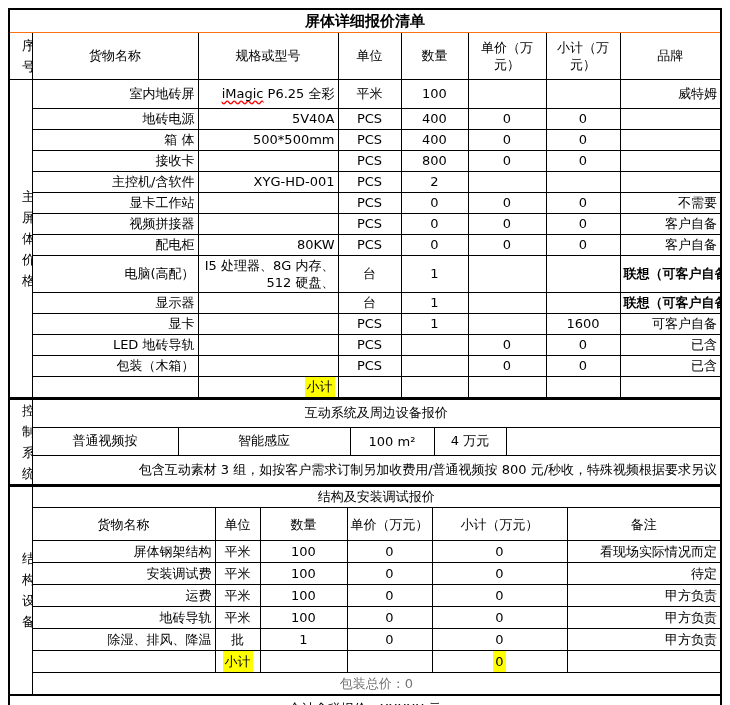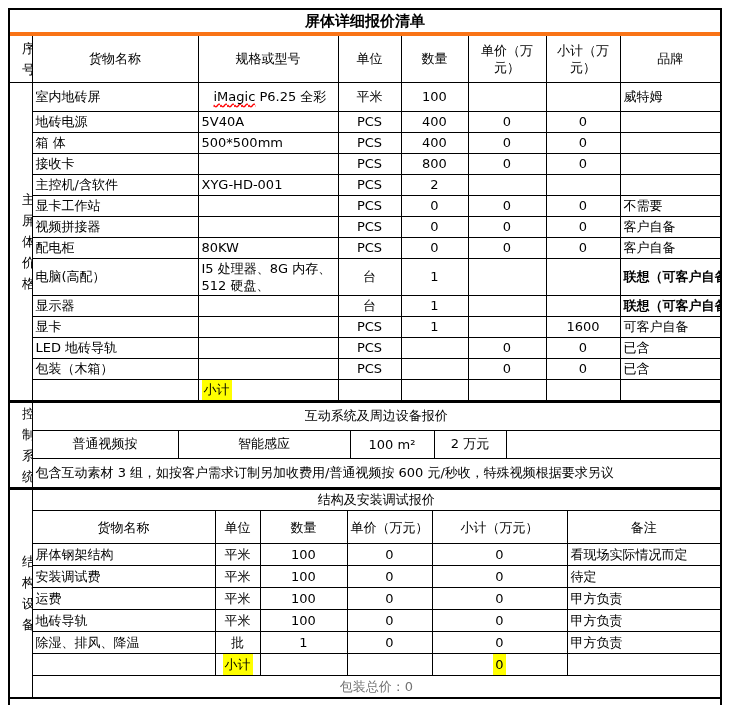--- a/index.html
+++ b/index.html
@@ -1,26 +1,26 @@
 <!DOCTYPE html>
 <html><head>
 <meta charset="utf-8">
 <style>
   html,body{margin:0;padding:0;background:#fff;width:730px;height:705px;overflow:hidden;}
   body{font-family:"DejaVu Sans","Liberation Sans",sans-serif;color:#000;}
   .sheet{box-sizing:border-box;width:714px;margin:8px 0 0 8px;border:2px solid #000;background:#fff;}
-  .title-bar{height:22px;line-height:22px;text-align:center;font-weight:bold;font-size:15px;border-bottom:4px solid #f97316;}
+  .title-bar{height:22px;line-height:22px;text-align:center;font-weight:bold;font-size:15px;border-bottom:1px solid #f97316;}
   table{border-collapse:collapse;table-layout:fixed;width:710px;}
   td{border:1px solid #000;font-size:13px;padding:0 3px;overflow:hidden;white-space:nowrap;vertical-align:middle;box-sizing:border-box;}
   tr:first-child td{border-top:none;}
   td:first-child{border-left:none;}
   td:last-child{border-right:none;}
   .sec{border-top:2px solid #000;}
   .c{text-align:center;padding:0 1px;}
-  .left{text-align:left;}
+  .left{text-align:right;}
   .hd{text-align:center;white-space:normal;line-height:17px;}
   .vlabel{text-align:center;padding:0 12px;white-space:normal;word-break:break-all;line-height:21px;font-size:13px;}
   .wrap{white-space:normal;line-height:17px;}
   .bold{font-weight:bold;}
   .wavy{text-decoration:underline wavy #ff0000;text-decoration-skip-ink:none;text-underline-offset:2px;margin-left:12px;}
   .hl{background:#ffff00;padding:16px 2px;}
   .red{color:#737373;}
   .h46{height:46px}.h29{height:29px}.h21{height:21px}.h37{height:37px}.h22{height:22px}.h33{height:33px}
   .footer-bar{height:26px;line-height:26px;text-align:center;font-size:13px;border-top:1px solid #000;}
 </style>
@@ -194,25 +194,25 @@
     </colgroup>
     <tbody>
         <tr class="h22">
       <td class="vlabel" rowspan="3">控制系统</td>
       <td class="c" colspan="5">互动系统及周边设备报价</td>
     </tr>
     <tr class="h22">
       <td class="c">普通视频按</td>
       <td class="c">智能感应</td>
       <td class="c">100 m²</td>
-      <td class="c">2 万元</td>
-      <td class="c"></td>
-    </tr>
-    <tr class="h22">
-      <td class="left" colspan="5">包含互动素材 3 组，如按客户需求订制另加收费用/普通视频按 600 元/秒收，特殊视频根据要求另议</td>
+      <td class="c">4 万元</td>
+      <td class="c"></td>
+    </tr>
+    <tr class="h22">
+      <td class="left" colspan="5">包含互动素材 3 组，如按客户需求订制另加收费用/普通视频按 800 元/秒收，特殊视频根据要求另议</td>
     </tr>
   </tbody>
     </table>
 
   <table class="sec">
     <colgroup>
       <col style="width:22px">
         <col style="width:183px">
         <col style="width:45px">
         <col style="width:87px">

